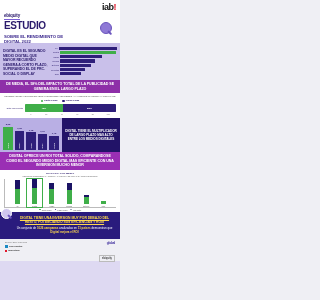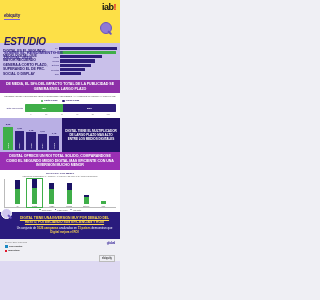--- a/index.html
+++ b/index.html
@@ -1,28 +1,28 @@
 <!DOCTYPE html>
 <html><head>
 <meta charset="utf-8">
 <style>
   html,body{margin:0;padding:0;background:#efeff4;}
   body{width:120px;height:300px;overflow:hidden;font-family:"Liberation Sans",sans-serif;
        -webkit-font-smoothing:none;}
   .page{width:120px;height:300px;position:relative;background:#ded9f2;overflow:hidden;}
 
   
-  .hdr{background:#fde047;padding:3px 17px 0 4px;position:relative;height:43px;box-sizing:border-box;}
+  .hdr{background:#ffffff;padding:3px 17px 0 4px;position:relative;height:43px;box-sizing:border-box;}
   .ebiquity{font-size:4.6px;font-weight:bold;color:#2a1a6b;letter-spacing:-.2px;
             border-bottom:.7px solid #7b5fd4;display:inline-block;padding-bottom:.5px;}
   .iab{position:absolute;right:4px;top:3px;font-size:9px;font-weight:bold;color:#111;
        letter-spacing:-.5px;line-height:1;}
   .iab .bang{color:#e2192c;}
   .estudio{font-size:10px;font-weight:bold;color:#2a1a6b;letter-spacing:-.4px;
-           margin-top:16px;line-height:1;font-style:italic;}
+           margin-top:0;line-height:1;}
   .sub{font-size:4.3px;font-weight:bold;color:#3d2a8e;line-height:1.25;margin-top:2.5px;
        width:60px;letter-spacing:-.05px;}
   .glass{position:absolute;right:7px;top:22px;width:13px;height:13px;}
   .glass .lens{position:absolute;left:0;top:0;width:10px;height:10px;border-radius:50%;
                background:#8f79d6;border:1.2px solid #6b55bd;}
   .glass .handle{position:absolute;left:7.6px;top:7.6px;width:5px;height:1.8px;
                  background:#6b55bd;transform:rotate(45deg);transform-origin:left center;border-radius:1px;}
 
   
   .s1{background:#c9c0ea;display:flex;padding:3px 3px 4px 3px;box-sizing:border-box;height:37px;}

